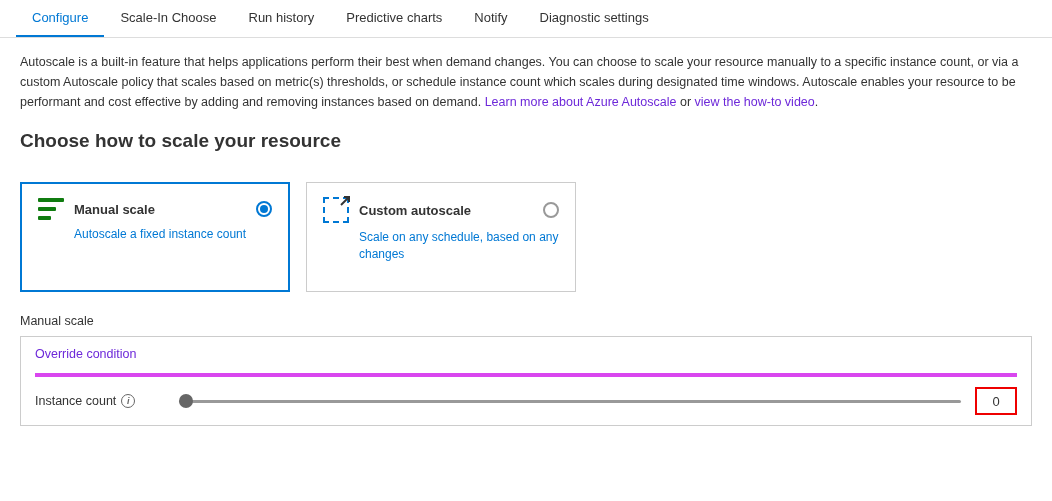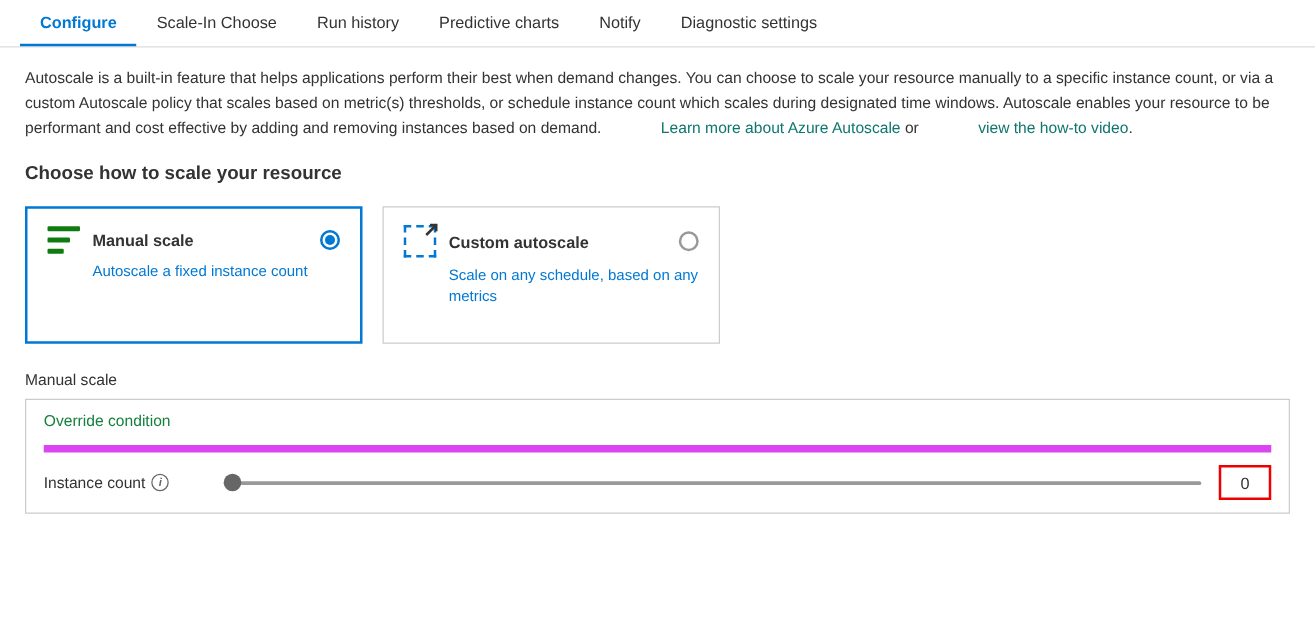--- a/index.html
+++ b/index.html
@@ -11,32 +11,32 @@
       padding: 10px 16px;
       cursor: pointer;
       font-size: 13px;
       color: #333;
       border-bottom: 2px solid transparent;
       white-space: nowrap;
     }
     .tab.active {
       color: #0078d4;
       border-bottom: 2px solid #0078d4;
-      font-weight: 700;
+      font-weight: 400;
     }
 
     
     .content { padding: 14px 20px; }
 
     
     .description { font-size: 12.5px; color: #333; line-height: 1.6; max-width: 1010px; margin-bottom: 18px; }
-    .description a { color: #0f766e; text-decoration: none; margin-left: 44px; }
-
-    
-    .section-title { font-weight: 700; font-size: 15px; margin-bottom: 18px; }
+    .description a { color: #6d28d9; text-decoration: none; }
+
+    
+    .section-title { font-weight: 700; font-size: 19px; margin-bottom: 30px; }
 
     
     .scale-options { display: flex; gap: 16px; margin-bottom: 22px; }
     .scale-card {
       border: 1px solid #ccc;
       padding: 14px 16px;
       width: 270px;
       min-height: 110px;
       cursor: pointer;
       position: relative;
@@ -77,24 +77,24 @@
     }
     .icon-custom-arrow {
       position: absolute; right: -4px; top: -4px;
       width: 12px; height: 12px;
     }
 
     
     .manual-scale-section { margin-top: 4px; }
     .manual-scale-label { font-size: 12.5px; color: #333; margin-bottom: 8px; }
     .override-box { border: 1px solid #ccc; padding: 10px 14px 0 14px; }
-    .override-title { color: #15803d; font-size: 12.5px; margin-bottom: 12px; }
+    .override-title { color: #6d28d9; font-size: 12.5px; margin-bottom: 12px; }
     .instance-row {
       display: flex; align-items: center; gap: 14px; padding: 10px 0;
-      border-top: 6px solid #d946ef;
+      border-top: 4px solid #d946ef;
     }
     .instance-label { font-size: 12.5px; display: flex; align-items: center; gap: 5px; min-width: 130px; }
     .info-icon {
       width: 14px; height: 14px; border-radius: 50%; border: 1.5px solid #666;
       display: inline-flex; align-items: center; justify-content: center;
       font-size: 9px; color: #666; font-style: italic; font-weight: bold;
       flex-shrink: 0;
     }
     
     .slider-container { flex: 1; position: relative; display: flex; align-items: center; }
@@ -166,21 +166,21 @@
       <div class="scale-card-header">
         <div class="icon-custom">
           <svg class="icon-custom-arrow" viewBox="0 0 12 12">
             <line x1="2" y1="10" x2="10" y2="2" stroke="#333" stroke-width="2"></line>
             <polyline points="5,2 10,2 10,7" fill="none" stroke="#333" stroke-width="2"></polyline>
           </svg>
         </div>
         <div class="scale-card-title">Custom autoscale</div>
         <div class="radio-circle empty"></div>
       </div>
-      <div class="scale-card-desc">Scale on any schedule, based on any metrics</div>
+      <div class="scale-card-desc">Scale on any schedule, based on any changes</div>
     </div>
 
   </div>
 
   <div class="manual-scale-section">
     <div class="manual-scale-label">Manual scale</div>
     <div class="override-box">
       <div class="override-title">Override condition</div>
       <div class="instance-row">
         <div class="instance-label">

